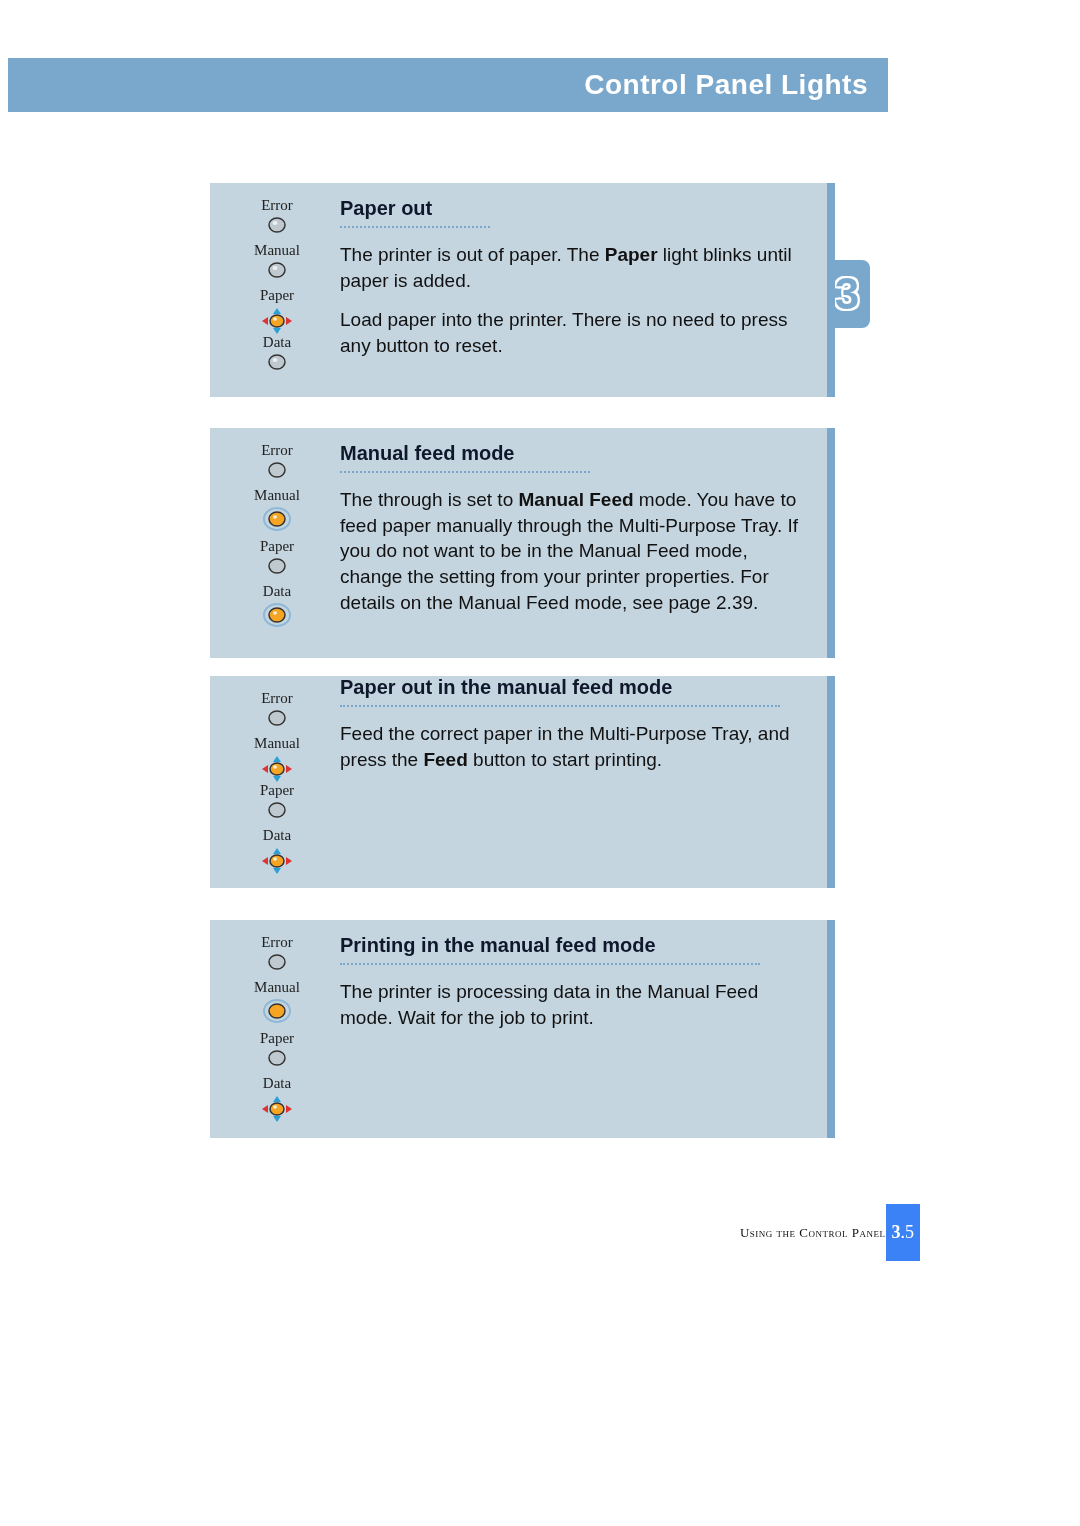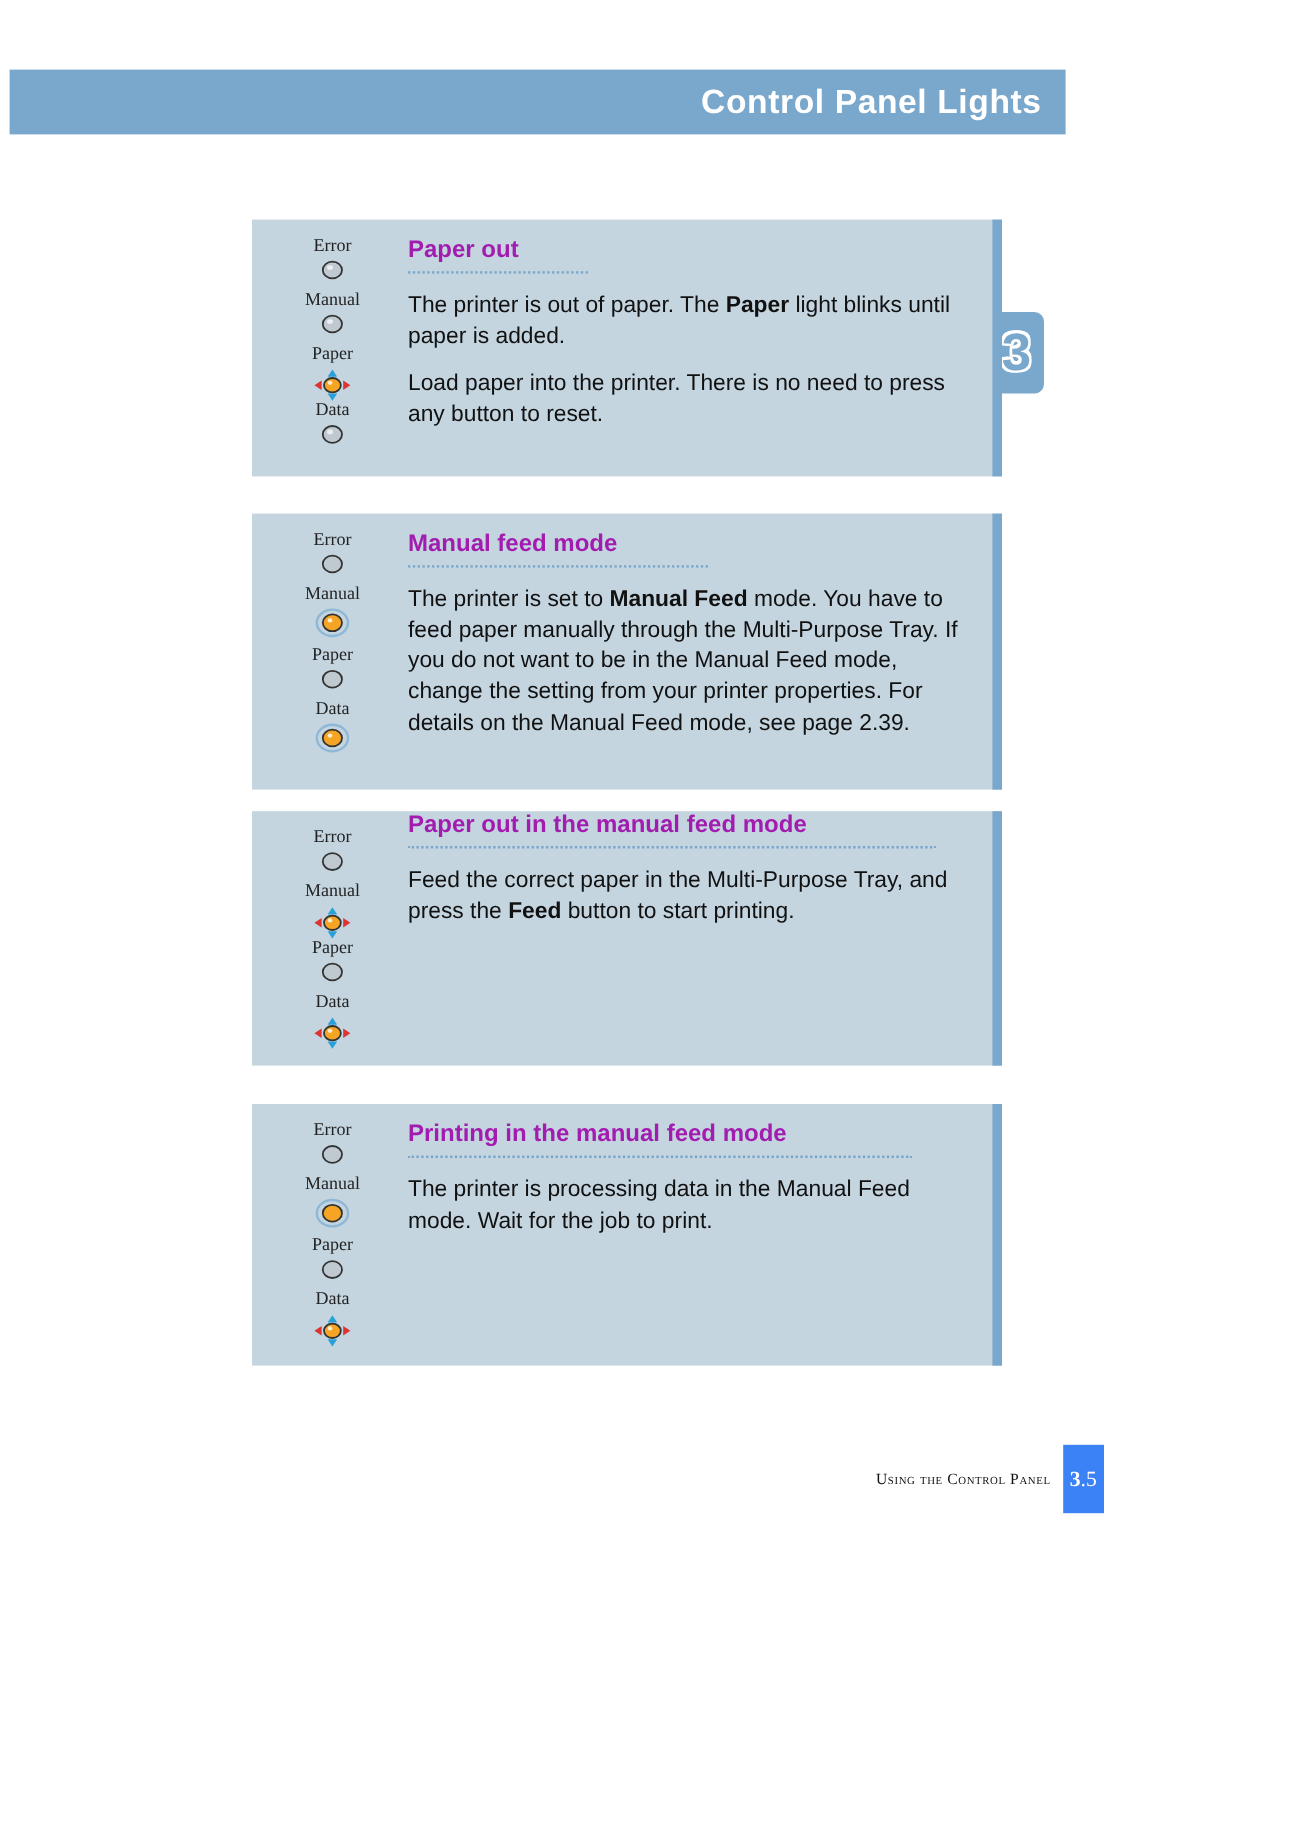--- a/index.html
+++ b/index.html
@@ -84,21 +84,21 @@
     color: #222;
     margin-bottom: 2px;
   }
   .content {
     position: absolute;
     left: 130px;
     right: 28px;
     top: 14px;
   }
   .content h3 {
-    color: #a21caf;
+    color: #0f172a;
     font-size: 20px;
     font-weight: 700;
     margin-bottom: 6px;
   }
   .dotted {
     border: none;
     border-top: 2px dotted #7aa8cc;
     margin-bottom: 14px;
     width: var(--dw, 140px);
   }
@@ -109,21 +109,20 @@
     margin-bottom: 14px;
   }
   .content b { font-weight: 700; }
 
   .footer {
     position: absolute;
     bottom: 265px;
     right: 160px;
     display: flex;
     align-items: center;
-    gap: 10px;
     font-size: 13px;
   }
   .footer-text {
     font-variant: small-caps;
     letter-spacing: 0.5px;
     color: #111;
     font-family: Georgia, serif;
   }
   .footer-page {
     background: #3b82f6;
@@ -220,21 +219,21 @@
         <svg width="30" height="26">
           <ellipse cx="15" cy="13" rx="13" ry="11" fill="none" stroke="#8fb8d6" stroke-width="2"></ellipse>
           <ellipse cx="15" cy="13" rx="8" ry="7" fill="#f5a523" stroke="#333" stroke-width="1.5"></ellipse>
             <ellipse cx="13" cy="11" rx="2" ry="1.8" fill="#fff" opacity="0.8"></ellipse>
         </svg>
       </div>
     </div>
     <div class="content">
       <h3>Manual feed mode</h3>
       <hr class="dotted" style="--dw:250px">
-      <p><span>The printer is set to </span><b>Manual Feed</b><span> mode. You have to feed paper manually through the Multi-Purpose Tray. If you do not want to be in the Manual Feed mode, change the setting from your printer properties. For details on the Manual Feed mode, see page 2.39.</span></p>
+      <p><span>The through is set to </span><b>Manual Feed</b><span> mode. You have to feed paper manually through the Multi-Purpose Tray. If you do not want to be in the Manual Feed mode, change the setting from your printer properties. For details on the Manual Feed mode, see page 2.39.</span></p>
     </div>
   </div>
 </div>
 
 <div class="panel-wrap p3">
   <div class="panel">
     <div class="right-bar"></div>
     <div class="led-col">
       <div class="led-item">
           <span class="led-label">Error</span>

